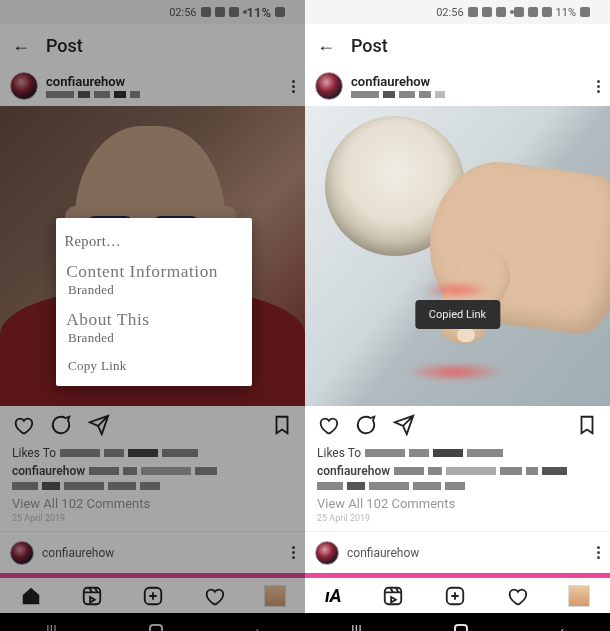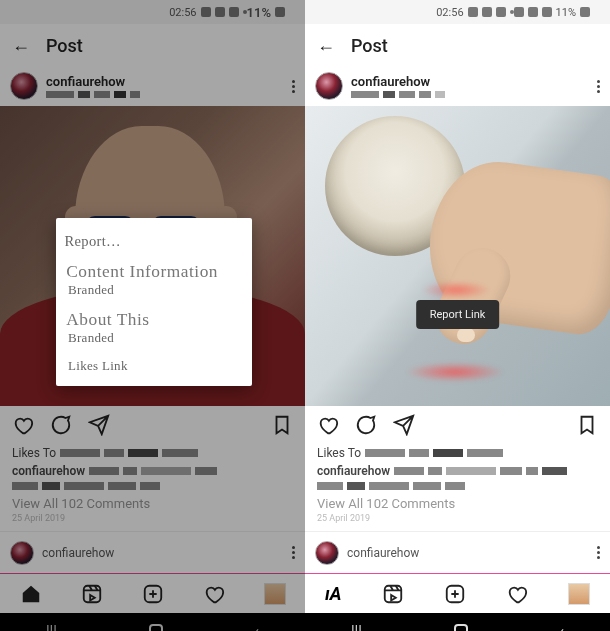--- a/index.html
+++ b/index.html
@@ -60,21 +60,21 @@
     .bookmark{ margin-left:auto; }
 
     .caption-area{ padding:2px 12px 8px; font-size:12px; color:#444; }
     .likes-line{ display:flex; align-items:center; gap:4px; }
     .view-comments{ color:#999; font-size:13px; margin-top:6px; }
     .date{ color:#bbb; font-size:9px; margin-top:2px; }
 
     .comment-row{ height:42px; display:flex; align-items:center; padding:0 10px; gap:8px; border-top:1px solid #eee; background:#fff; }
 
     
-    .bottom-nav{ height:40px; display:flex; align-items:center; justify-content:space-around; background:#fff; border-top:1px solid #ec4899; }
+    .bottom-nav{ height:40px; display:flex; align-items:center; justify-content:space-around; background:#fff; border-top:5px solid #ec4899; }
     .nav-icon{ width:22px; height:22px; }
     .prof-swatch{ width:22px; height:22px; background: linear-gradient(#e8c9a5,#d49a6a); border:1px solid #ddd; }
 
     
     .sys-nav{ height:36px; display:flex; align-items:center; justify-content:space-around; background:#000; color:#ddd; font-size:15px; }
 
     
     .popup{ position:absolute; left:56px; top:218px; width:196px; background:#fff; border-radius:2px; box-shadow:0 4px 18px rgba(0,0,0,.4); z-index:10; padding:8px 0; }
     .popup-item{ padding:8px 12px 4px; font-size:13px; color:#666; font-family: Georgia, serif; letter-spacing:.3px; }
     .popup-item.stretched{ font-size:14px; transform:scaleX(1.04); }
@@ -217,21 +217,21 @@
     <span style="width:14px;height:14px;border:2px solid #ddd;border-radius:4px;display:inline-block"></span>
     <span>‹</span>
   </div>
 
   <div class="popup">
     <div class="popup-item stretched">Report…</div>
     <div class="popup-item stretched2">Content Information</div>
     <div class="popup-item small" style="margin-top:-4px">Branded</div>
     <div class="popup-item stretched2">About This</div>
     <div class="popup-item small" style="margin-top:-4px">Branded</div>
-    <div class="popup-item">Likes Link</div>
+    <div class="popup-item">Copy Link</div>
   </div>
 
   <div class="dim-overlay"></div>
 </div>
 
 <div class="panel right">
   <div class="status-bar">
     <div class="status-left">
       <span>02:56</span>
       <span class="sb-icon"></span>
@@ -275,21 +275,21 @@
   <div class="image-area right-img">
     <div class="bowl"></div>
     <div class="hand"></div>
     <div class="finger"></div>
     <div class="nail"></div>
     <div class="glow"></div>
     <div class="glow2"></div>
   </div>
 
   <div class="toast">
-    <span>Report Link</span>
+    <span>Copied Link</span>
   </div>
 
   <div class="action-row">
     <svg class="icon" viewBox="0 0 24 24" fill="none" stroke="#222" stroke-width="2">
         <path d="M12 21s-8-5.2-8-11c0-2.8 2.2-5 5-5 1.7 0 3.2.9 4 2.3C13.8 5.9 15.3 5 17 5c2.8 0 5 2.2 5 5 0 5.8-8 11-8 11z"></path>
       </svg>
     <svg class="icon" viewBox="0 0 24 24" fill="none" stroke="#222" stroke-width="2">
         <path d="M21 12a9 9 0 11-4.2-7.6L21 3l-1.4 4.2A9 9 0 0121 12z"></path>
       </svg>
     <svg class="icon" viewBox="0 0 24 24" fill="none" stroke="#222" stroke-width="2">

